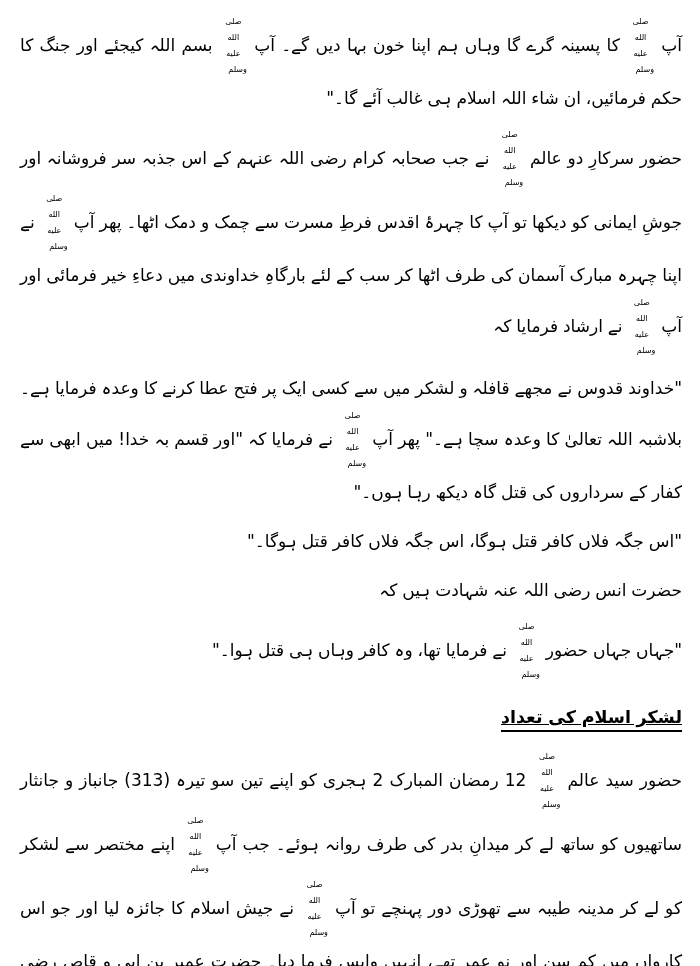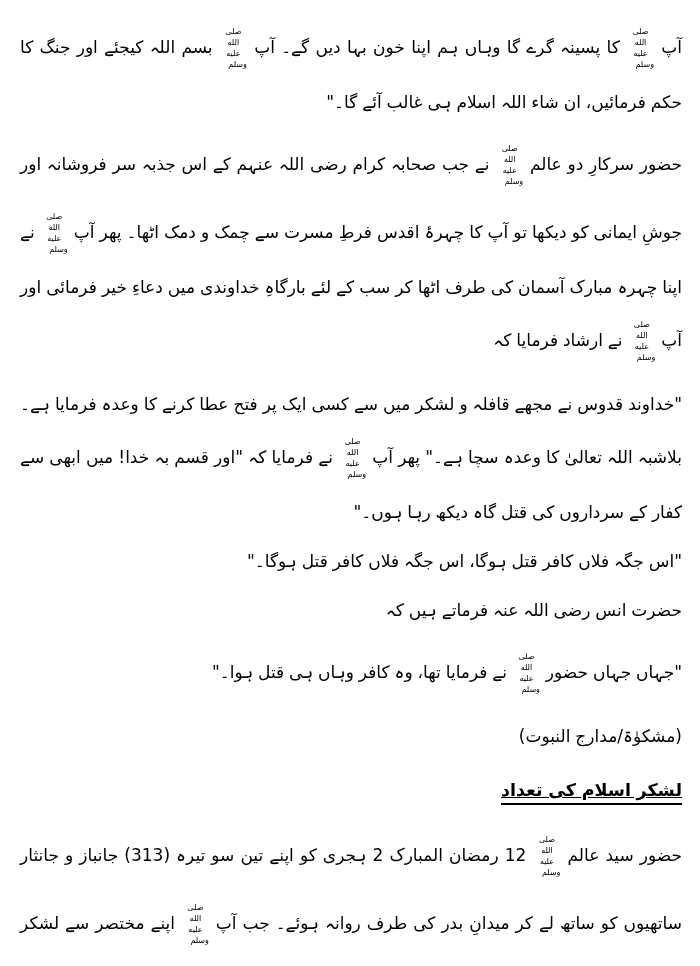--- a/index.html
+++ b/index.html
@@ -44,45 +44,44 @@
   .heading .underlined {
     text-decoration: underline;
     text-underline-offset: 7px;
     text-decoration-thickness: 1.5px;
   }
   
   .saw {
     display: inline-block;
     width: 27px;
     font-size: 8px;
-    line-height: 11px;
+    line-height: 16px;
     text-align: center;
     vertical-align: middle;
     word-spacing: 0;
-    margin: 12px 1px;
+    margin: 0 1px;
     white-space: normal;
   }
 </style>
 </head>
 <body style="background: rgb(255, 255, 255);">
 
 <div class="page" style="color: rgb(0, 0, 0);">
 
   <p class="urdu para">آپ <span class="saw">صلى الله عليه وسلم</span> کا پسینہ گرے گا وہاں ہم اپنا خون بہا دیں گے۔ آپ <span class="saw">صلى الله عليه وسلم</span> بسم اللہ کیجئے اور جنگ کا حکم فرمائیں، ان شاء اللہ اسلام ہی غالب آئے گا۔"</p>
 
   <p class="urdu para">حضور سرکارِ دو عالم <span class="saw">صلى الله عليه وسلم</span> نے جب صحابہ کرام رضی اللہ عنہم کے اس جذبہ سر فروشانہ اور جوشِ ایمانی کو دیکھا تو آپ کا چہرۂ اقدس فرطِ مسرت سے چمک و دمک اٹھا۔ پھر آپ <span class="saw">صلى الله عليه وسلم</span> نے اپنا چہرہ مبارک آسمان کی طرف اٹھا کر سب کے لئے بارگاہِ خداوندی میں دعاءِ خیر فرمائی اور آپ <span class="saw">صلى الله عليه وسلم</span> نے ارشاد فرمایا کہ</p>
 
   <p class="urdu para">"خداوند قدوس نے مجھے قافلہ و لشکر میں سے کسی ایک پر فتح عطا کرنے کا وعدہ فرمایا ہے۔ بلاشبہ اللہ تعالیٰ کا وعدہ سچا ہے۔" پھر آپ <span class="saw">صلى الله عليه وسلم</span> نے فرمایا کہ "اور قسم بہ خدا! میں ابھی سے کفار کے سرداروں کی قتل گاہ دیکھ رہا ہوں۔"</p>
 
   <p class="urdu para single">"اس جگہ فلاں کافر قتل ہوگا، اس جگہ فلاں کافر قتل ہوگا۔"</p>
 
 
-  <p class="urdu para single">حضرت انس رضی اللہ عنہ فرماتے ہیں کہ</p>
+  <p class="urdu para single">حضرت انس رضی اللہ عنہ شہادت ہیں کہ</p>
 
   <p class="urdu para single">"جہاں جہاں حضور <span class="saw">صلى الله عليه وسلم</span> نے فرمایا تھا، وہ کافر وہاں ہی قتل ہوا۔"</p>
 
-  <p class="urdu para single">(مشکوٰۃ/مدارج النبوت)</p>
 
   <h2 class="urdu heading"><span class="underlined">لشکر اسلام کی تعداد</span></h2>
 
   <p class="urdu para">حضور سید عالم <span class="saw">صلى الله عليه وسلم</span> 12 رمضان المبارک 2 ہجری کو اپنے تین سو تیرہ (313) جانباز و جانثار ساتھیوں کو ساتھ لے کر میدانِ بدر کی طرف روانہ ہوئے۔ جب آپ <span class="saw">صلى الله عليه وسلم</span> اپنے مختصر سے لشکر کو لے کر مدینہ طیبہ سے تھوڑی دور پہنچے تو آپ <span class="saw">صلى الله عليه وسلم</span> نے جیش اسلام کا جائزہ لیا اور جو اس کارواں میں کم سن اور نو عمر تھے، انہیں واپس فرما دیا۔ حضرت عمیر بن ابی و قاص رضی اللہ عنہ ایک کم سن سپاہی بھی شامل تھے، انہیں جب واپسی کے لئے کہا گیا تو وہ رو پڑے، حضور <span class="saw">صلى الله عليه وسلم</span> نے ان کا یہ جذبہ جہاد و شوقِ شہادت دیکھ کر انہیں شاملِ جہاد رہنے کی اجازت عطا فرما دی۔ لشکر اسلام کی کل تعداد 313 تھی، جس میں سے 60 مہاجرین اور 253 انصار تھے۔</p>
 
 </div>
 
 </body></html>

